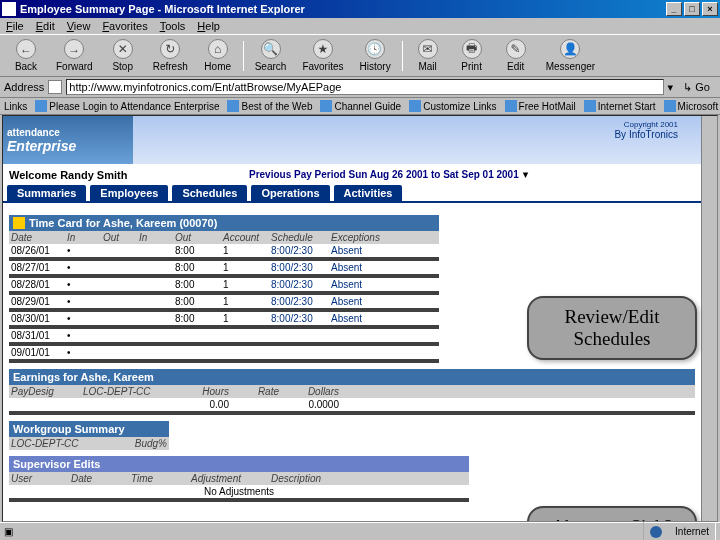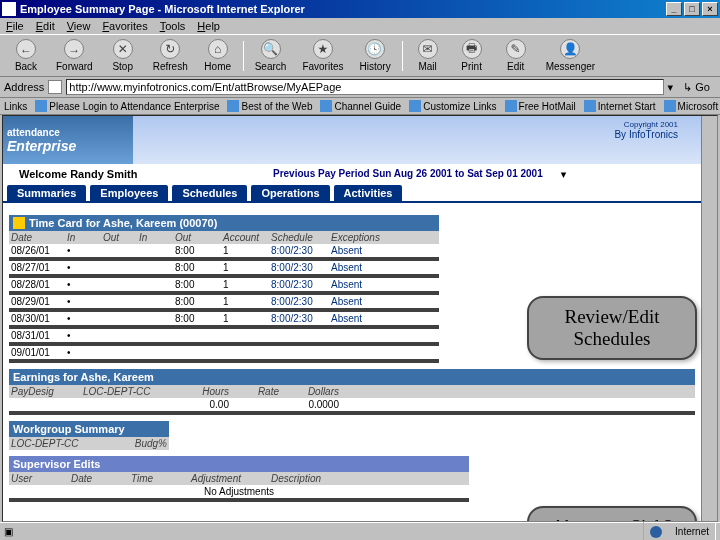--- a/index.html
+++ b/index.html
@@ -22,21 +22,21 @@
   .linksbar { display:flex; align-items:center; gap:8px; padding:2px 4px; border-bottom:1px solid #808080; font-size:10px; background:#c0c0c0; white-space:nowrap; overflow:hidden;}
   .linksbar .lnk { display:flex; align-items:center; gap:2px;}
   .linksbar .lnk .li { width:12px; height:12px; background:#4a90d9; display:inline-block;}
   .content { flex:1; background:#fff; position:relative; overflow:hidden; border:1px inset #808080; margin:0 2px;}
   .page { position:absolute; top:0; left:0; right:16px; bottom:0; background:#fff;}
   .scrollbar { position:absolute; right:0; top:0; width:16px; bottom:0; background:#c0c0c0; border-left:1px solid #808080;}
   .banner { display:flex; height:48px; }
   .logo { width:130px; background:linear-gradient(to bottom,#3a6fa8,#6aa0d8); color:#fff; font-weight:bold; padding:4px; font-size:10px; display:flex; flex-direction:column; justify-content:center;}
   .logo big{font-size:14px; font-style:italic;}
   .bannerright { flex:1; background:linear-gradient(to bottom,#b0c8f0,#d8e4f8); display:flex; justify-content:flex-end; align-items:flex-start; padding:4px 23px; font-size:10px; color:#003080;}
-  .welcome-row{display:flex; align-items:flex-start; padding:4px 16px; font-size:11px;gap:14px;}
+  .welcome-row{display:flex; align-items:center; padding:4px 6px; font-size:11px;}
   .welcome-row .welcome{font-weight:bold; flex:0 0 auto; width:240px;}
   .welcome-row .payper{color:#000080; font-weight:bold; font-size:10px;}
   .tabs{display:flex; gap:4px; padding:0 4px;}
   .tab{background:#003080; color:#fff; font-weight:bold; font-size:11px; padding:2px 10px; border-radius:2px 2px 0 0;}
   .divline{height:2px; background:#003080; margin-bottom:12px;}
   .section{margin:0 6px 6px 6px;}
   .secthead{background:#3a6fa8; color:#fff; font-weight:bold; padding:2px 4px; font-size:11px; display:flex; align-items:center; gap:4px;}
   .secthead .sicon{width:12px;height:12px;background:#ffcc00;display:inline-block;}
   .colhead{display:flex; background:#d0d0d0; font-style:italic; font-size:10px; color:#404040;}
   .colhead div, .row div{padding:1px 2px;}

